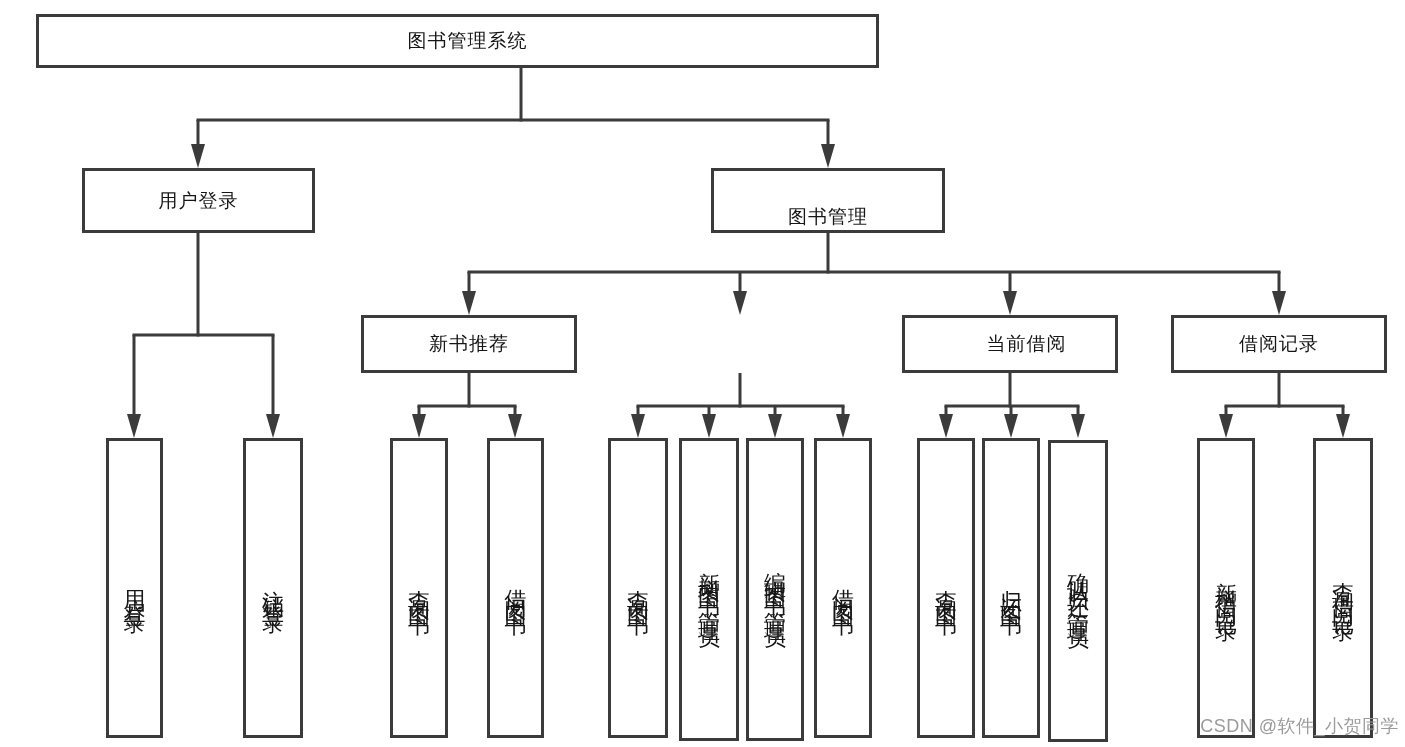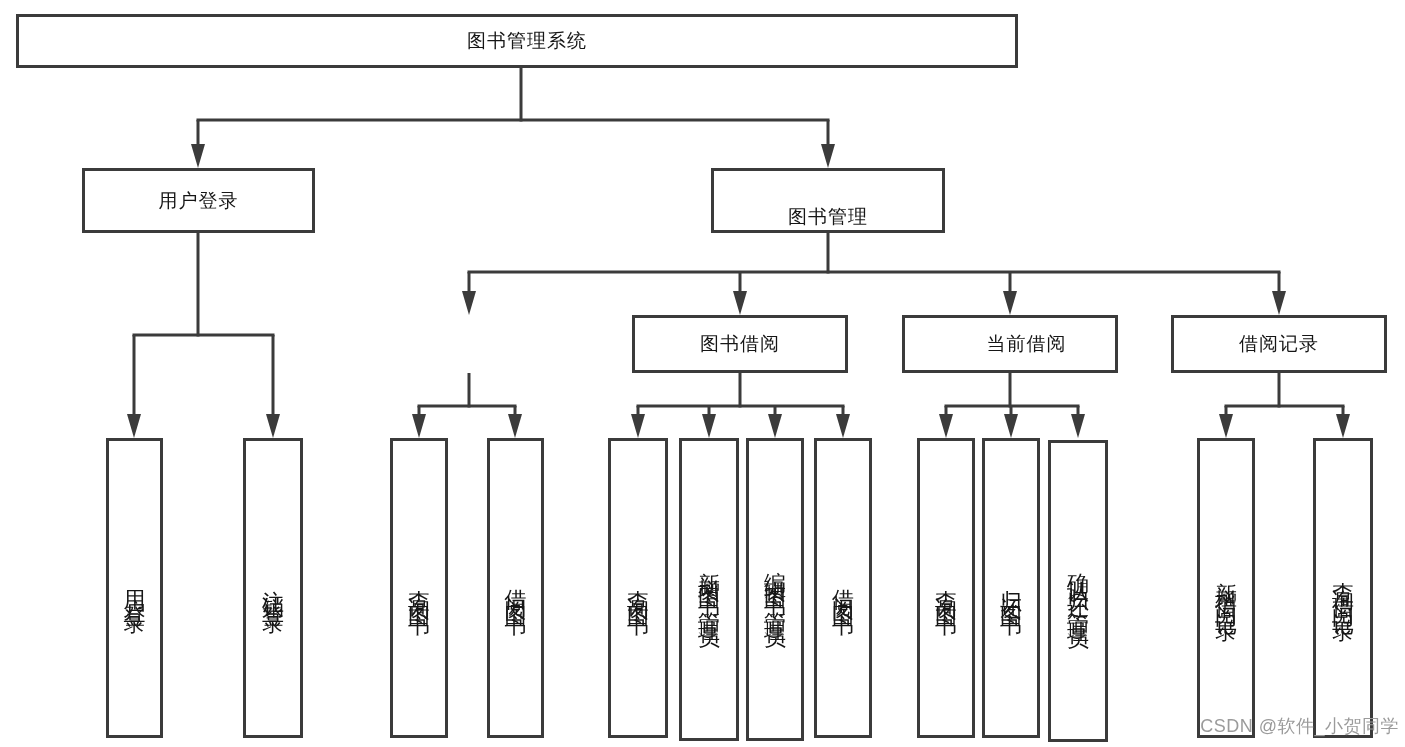--- a/index.html
+++ b/index.html
@@ -137,33 +137,33 @@
       <polygon points="768,414 782,414 775,438"></polygon>
       <polygon points="836,414 850,414 843,438"></polygon>
       <polygon points="939,414 953,414 946,438"></polygon>
       <polygon points="1004,414 1018,414 1011,438"></polygon>
       <polygon points="1071,414 1085,414 1078,438"></polygon>
       <polygon points="1219,414 1233,414 1226,438"></polygon>
       <polygon points="1336,414 1350,414 1343,438"></polygon>
     </g>
   </svg>
 
-  <div class="node root-node" style="left:16px; top:14px; width:1002px; height:54px;padding-left:20px;">
+  <div class="node root-node" style="left:36px; top:14px; width:843px; height:54px;padding-left:20px;">
     <span>图书管理系统</span>
   </div>
 
   <div class="node hnode" style="left:82px; top:168px; width:233px; height:65px;">
     <span>用户登录</span>
   </div>
   <div class="node hnode" style="left:711px; top:168px; width:234px; height:65px;align-items:flex-end;">
     <span>图书管理</span>
   </div>
 
-  <div class="node hnode" style="left:632px; top:315px; width:216px; height:58px;">
-    <span>图书借阅</span>
+  <div class="node hnode" style="left:361px; top:315px; width:216px; height:58px;">
+    <span>新书推荐</span>
   </div>
   <div class="node hnode" style="left:902px; top:315px; width:216px; height:58px;padding-left:33px;">
     <span>当前借阅</span>
   </div>
   <div class="node hnode" style="left:1171px; top:315px; width:216px; height:58px;">
     <span>借阅记录</span>
   </div>
 
   <div class="node leaf" style="left:106px; width:57px;">
     <span class="vtext">用户登录</span>

